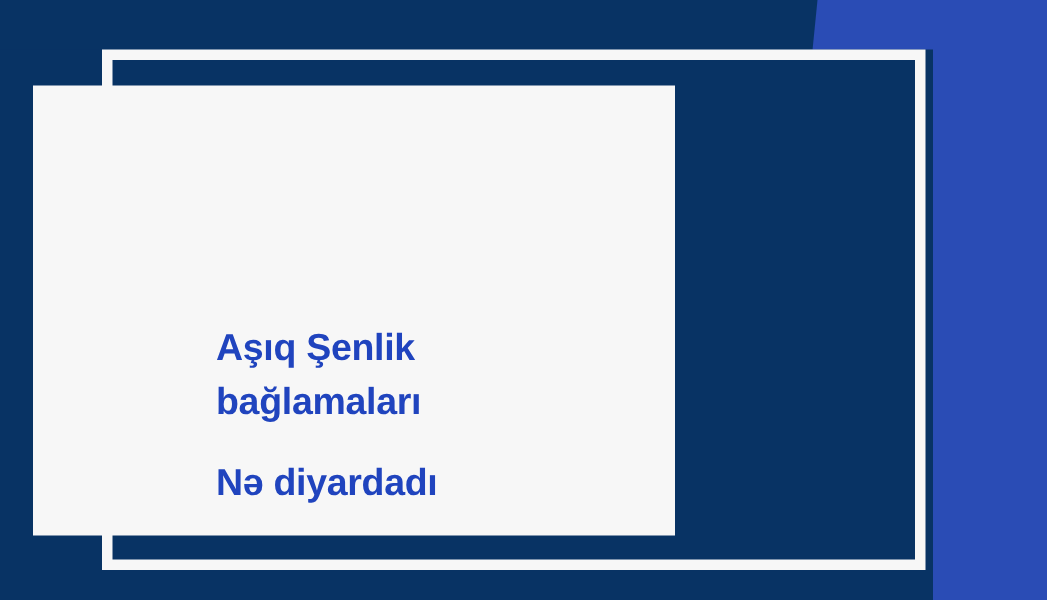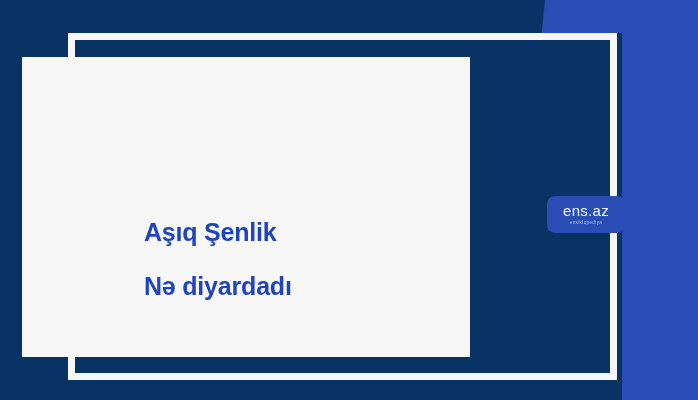--- a/index.html
+++ b/index.html
@@ -48,21 +48,20 @@
   }
 
   
   #card {
     position: absolute;
     left: 22px;
     top: 57px;
     width: 428px;
     height: 300px;
     background: #f7f7f7;
-    padding-left: 20px;
   }
 
   
   #text-block {
     position: absolute;
     left: 122px;
     top: 157px;
     width: 320px;
   }
   .headline {
@@ -118,22 +117,19 @@
 <div id="stage">
 
   <div id="blue-panel"></div>
   <div id="navy-cover"></div>
 
   <div id="frame"></div>
 
   <div id="card">
     <div id="text-block">
       <div class="headline">Aşıq Şenlik</div>
+      <div class="headline">bağlamaları</div>
       <div class="subline">Nə diyardadı</div>
     </div>
   </div>
 
-  <div id="badge">
-    <div id="badge-wordmark">ens.az</div>
-    <div id="badge-tagline">ensiklopediya</div>
-  </div>
 
 </div>
 
 </body></html>

